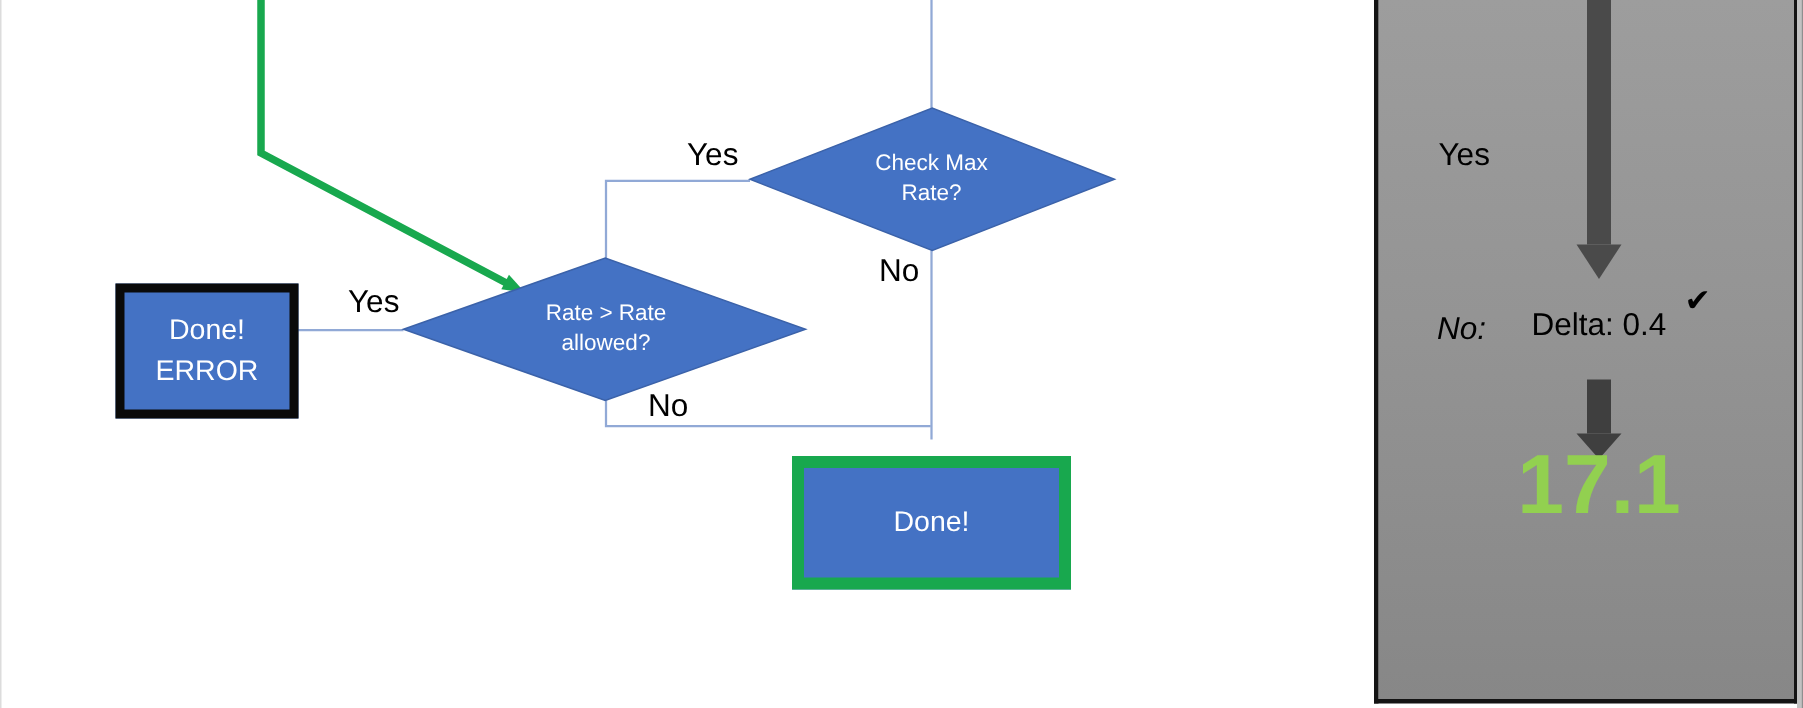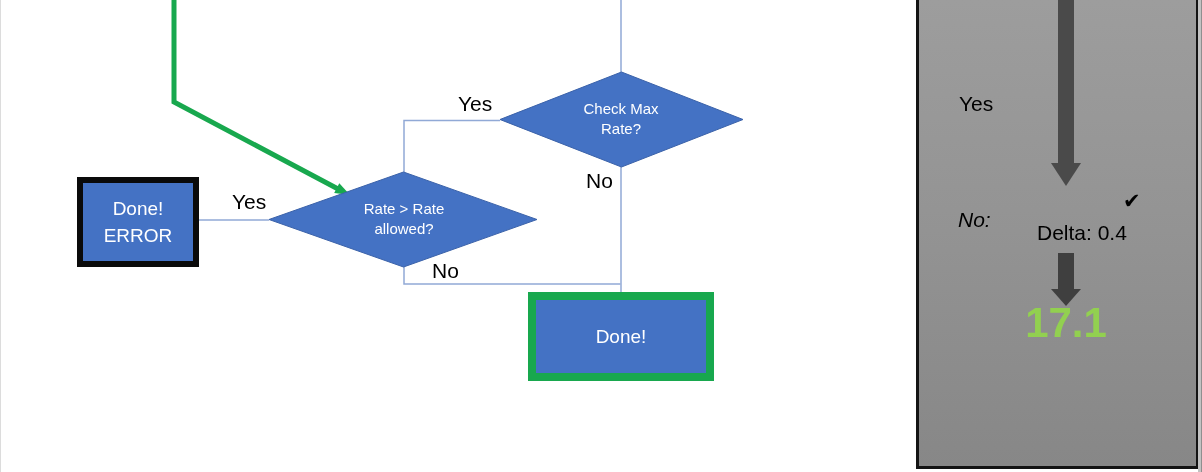--- a/index.html
+++ b/index.html
@@ -14,46 +14,46 @@
 
   .diamond-text{
     position:absolute;color:#ffffff;font-size:15px;line-height:20px;text-align:center;
   }
   .dt-check{left:571px;top:99px;width:100px;}
   .dt-rate{left:348px;top:199px;width:112px;}
 
   .node-box{
     position:absolute;background:#4472c4;color:#fff;display:flex;flex-direction:column;
     align-items:center;justify-content:center;text-align:center;box-sizing:border-box;
-    font-size:19px;line-height:27px;
+    font-size:19px;line-height:27px;margin-top:12px;
   }
   .box-done-error{left:77px;top:177px;width:122px;height:90px;border:6px solid #0a0a0a;}
   .box-done{left:528px;top:292px;width:186px;height:89px;border:8px solid #18a84e;}
 
   .panel{
     position:absolute;left:916px;top:0;width:282px;height:469px;box-sizing:border-box;
     border-left:3px solid #141414;border-right:2px solid #141414;border-bottom:3px solid #141414;
     background:linear-gradient(180deg,#9d9d9d 0%,#949494 45%,#878787 100%);
   }
   .panel .plbl{position:absolute;color:#000;font-size:21px;line-height:22px;white-space:nowrap;}
   .p-yes{left:40px;top:93px;}
   .p-no{left:39px;top:209px;font-style:italic;}
-  .p-delta{left:102px;top:222px;margin-left:16px;}
+  .p-delta{left:102px;top:206px;}
   .p-check{left:204px;top:190px;font-size:31px;font-weight:bold;}
   .arrow-shaft{position:absolute;background:#4a4a4a;}
   .a1-shaft{left:139px;top:0;width:16px;height:163px;}
   .a1-head{position:absolute;left:132px;top:163px;width:0;height:0;
            border-left:15px solid transparent;border-right:15px solid transparent;
            border-top:23px solid #4a4a4a;}
   .a2-shaft{left:139px;top:253px;width:16px;height:36px;background:#3f3f3f;}
   .a2-head{position:absolute;left:132px;top:289px;width:0;height:0;
            border-left:15px solid transparent;border-right:15px solid transparent;
            border-top:17px solid #3f3f3f;}
   .p-result{position:absolute;left:72px;top:301px;width:150px;text-align:center;
-            color:#92d050;font-size:42px;font-weight:bold;line-height:44px;}
+            color:#92d050;font-size:56px;font-weight:bold;line-height:44px;}
 
   .strip-light{position:absolute;left:1198px;top:0;width:3px;height:472px;background:#c2c2c2;}
   .strip-dark{position:absolute;left:1201px;top:0;width:1px;height:472px;background:#8f8f8f;}
 </style>
 </head>
 <body>
 
 <div class="stage">
 
   <div class="edge-left"></div>

